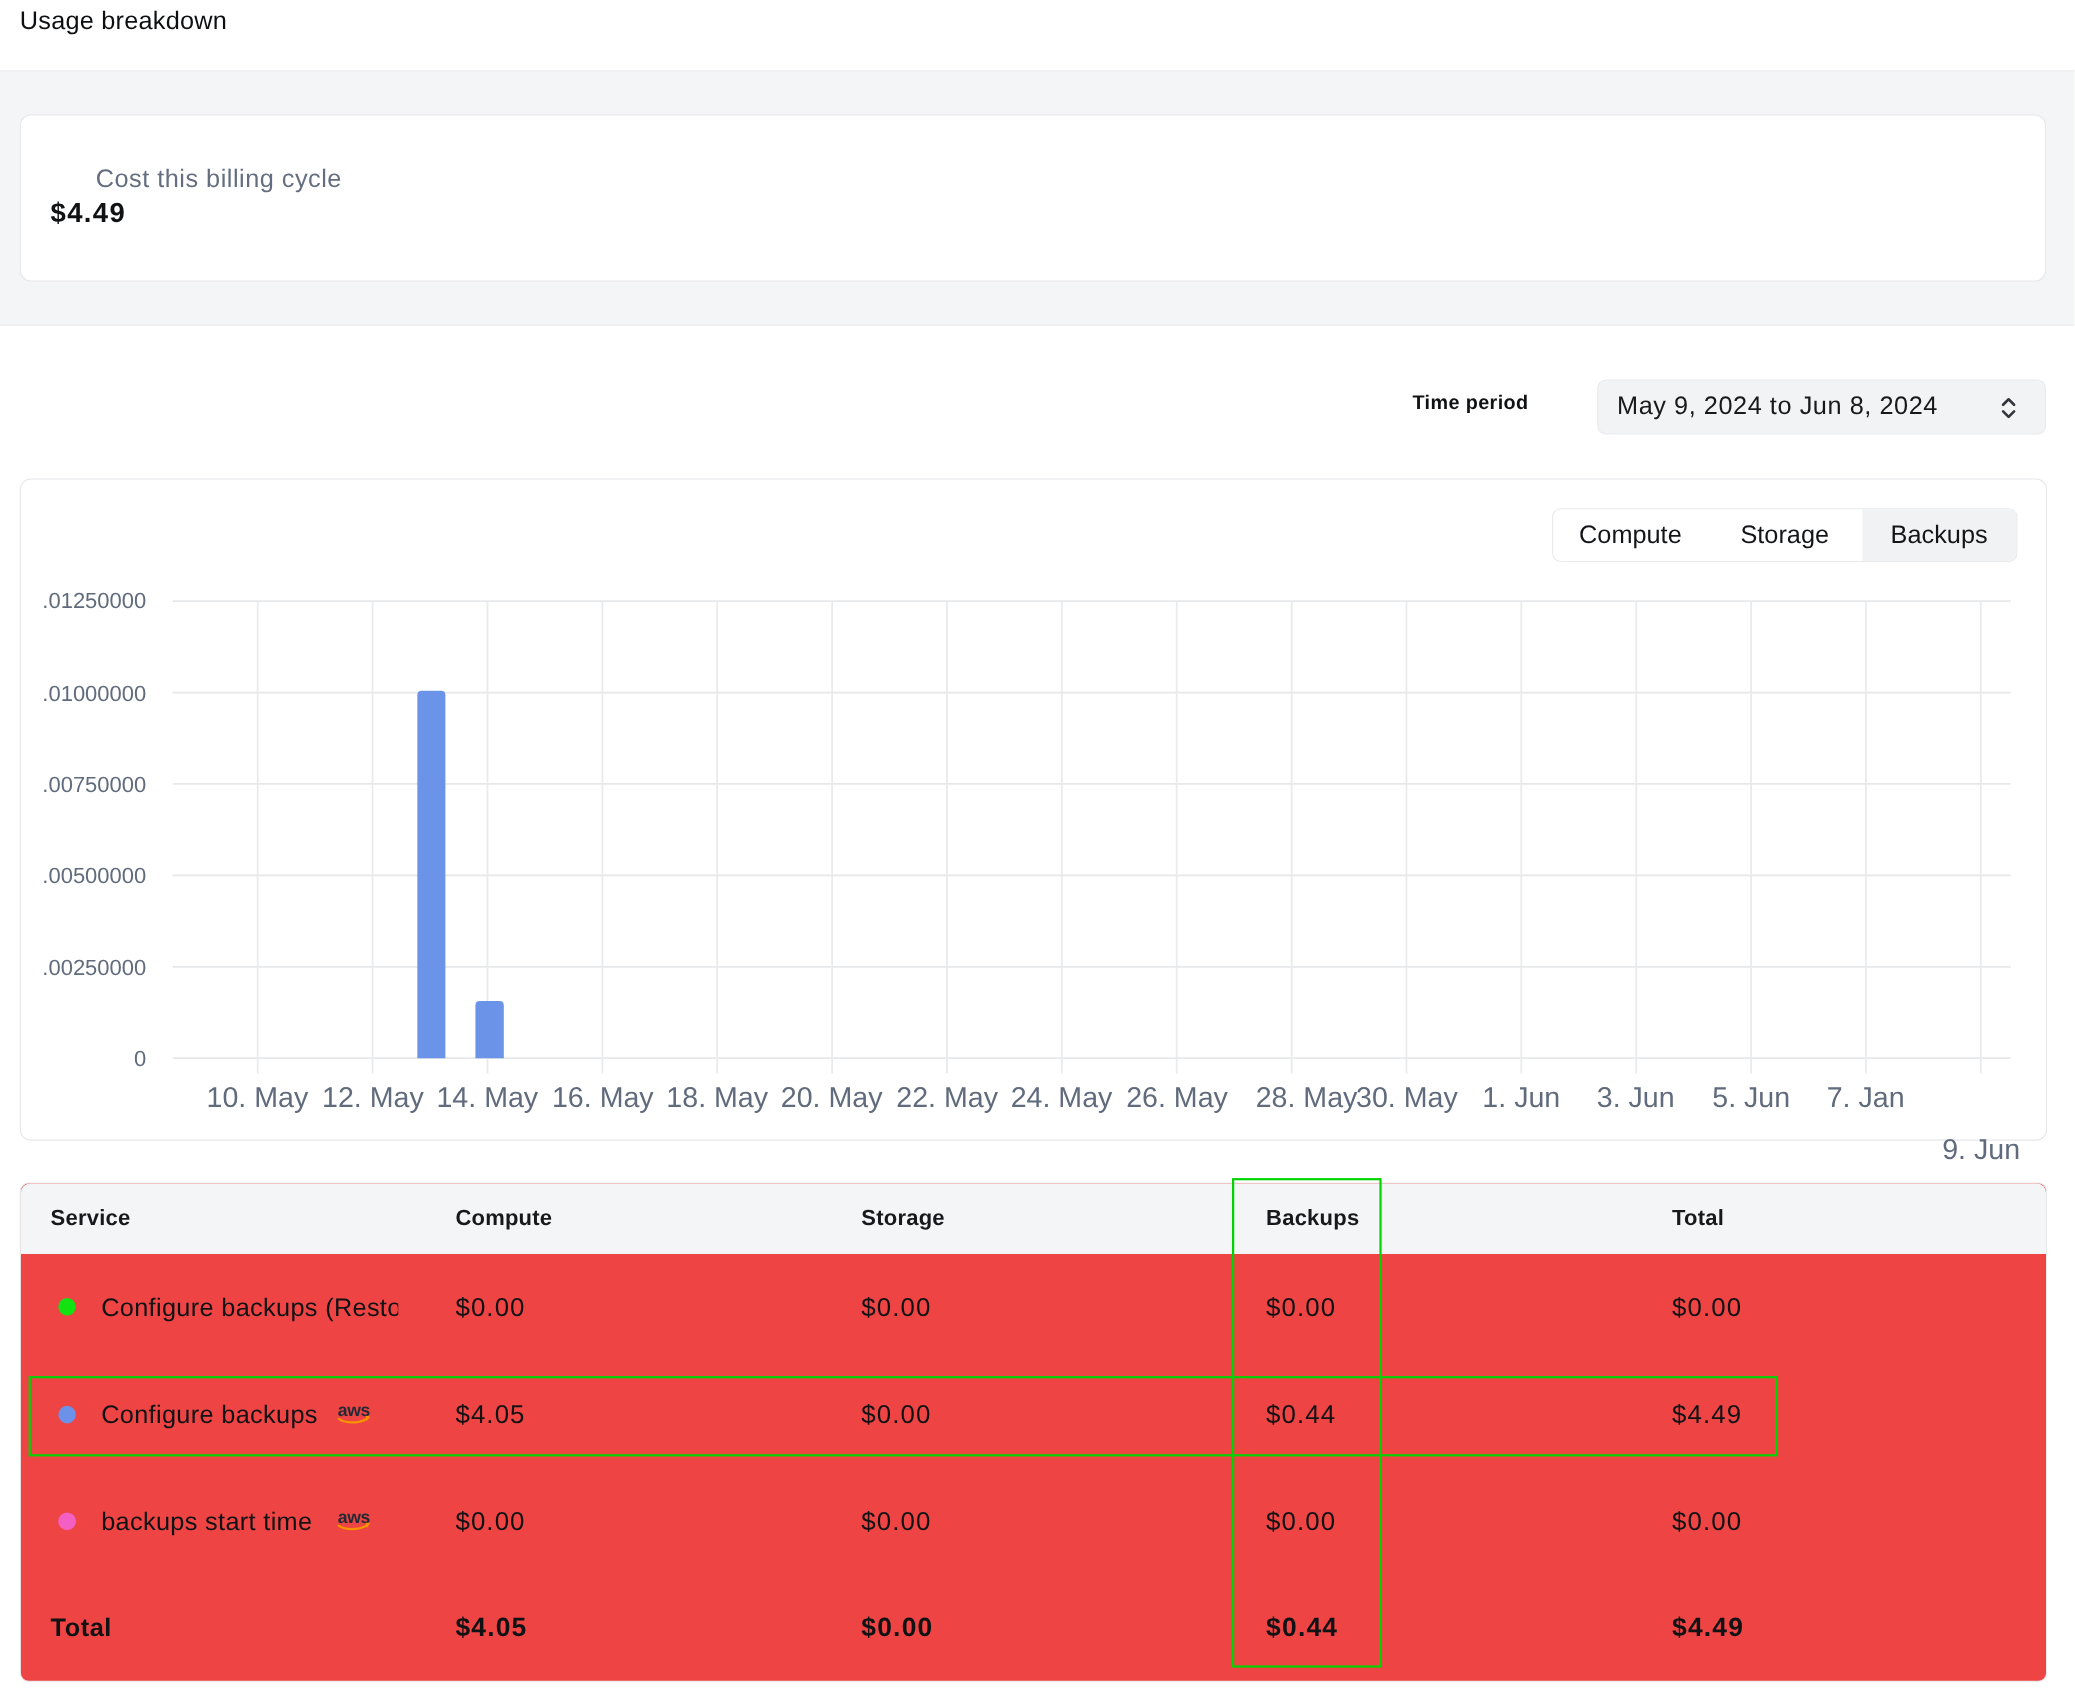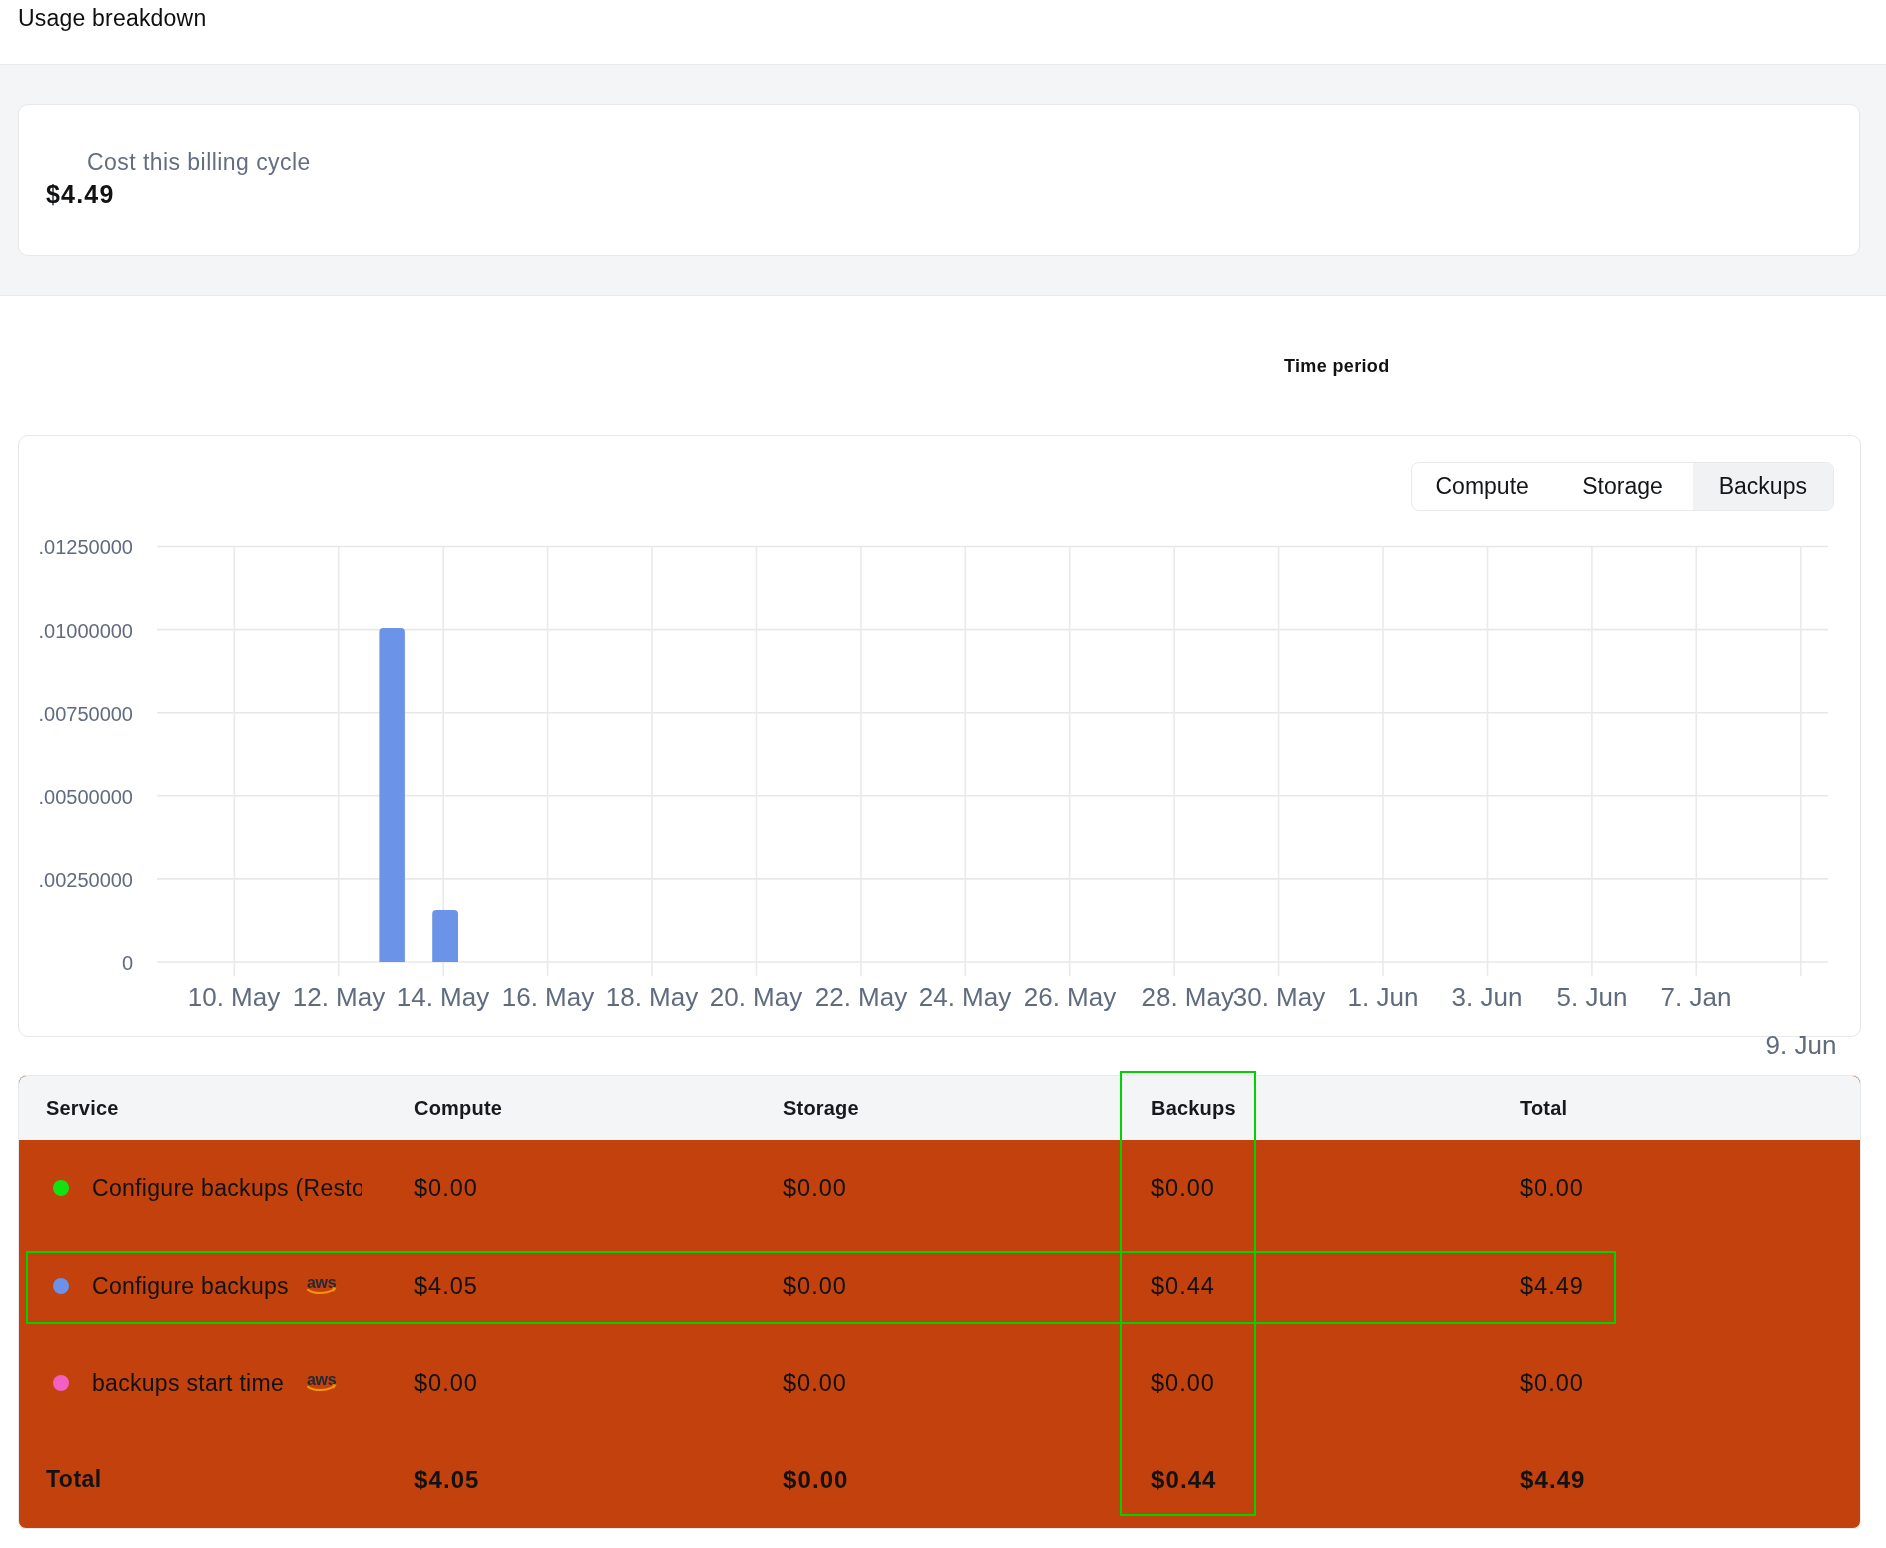--- a/index.html
+++ b/index.html
@@ -12,38 +12,45 @@
 .costval { left:27px; top:75px; font-size:25px; font-weight:700; color:#101214; letter-spacing:1.2px; }
 .tplabel { left:1284px; top:356px; font-size:18px; font-weight:700; color:#101214; letter-spacing:0.35px; }
 .select { left:1452px; top:345px; width:408px; height:50px; background:#f2f3f5; border:1px solid #e8e9ec; border-radius:8px; }
 .seltext { position:absolute; left:17px; top:9px; font-size:23px; color:#17191c; letter-spacing:0.5px; }
 .chart { left:18px; top:435px; width:1843px; height:602px; background:#fff; border:1px solid #e6e7e9; border-radius:10px; }
 .tabs { position:absolute; left:1392px; top:26px; width:423px; height:49px; border:1px solid #e8e9eb; border-radius:8px; display:flex; overflow:hidden; }
 .tab { flex:1; display:flex; align-items:center; justify-content:center; font-size:23px; color:#131518; }
 .tab.active { background:#f1f2f4; }
 .ylab { position:absolute; left:0px; width:114px; text-align:right; font-size:20px; color:#606b7d; }
 .xlab { position:absolute; top:546px; width:120px; text-align:center; font-size:26px; color:#606b7d; }
-.table { left:18px; top:1075px; width:1843px; height:454px; background:#c2410c; border:1px solid #e9eaec; border-radius:8px; }
+.table { left:18px; top:1075px; width:1843px; height:454px; background:#ef4444; border:1px solid #e9eaec; border-radius:8px; }
 .thead { position:absolute; left:0; top:0; width:100%; height:64px; background:#f4f5f7; border-radius:8px 8px 0 0; }
 .th { position:absolute; top:21px; font-size:20px; font-weight:700; color:#17191c; letter-spacing:0.2px; }
 .td { position:absolute; font-size:23px; color:#101214; letter-spacing:0.3px; }
 .dot { position:absolute; width:16px; height:16px; border-radius:50%; }
 .svcwrap { position:absolute; left:73px; width:270px; overflow:hidden; white-space:nowrap; }
 .awslogo { position:absolute; }
 .grect { position:absolute; border:2.4px solid #00d400; }
 </style></head>
 <body>
 <div id="page">
   <div class="abs h1">Usage breakdown</div>
   <div class="abs band"></div>
   <div class="abs card">
     <div class="abs costlab">Cost this billing cycle</div>
     <div class="abs costval">$4.49</div>
   </div>
   <div class="abs tplabel">Time period</div>
+  <div class="abs select">
+      <span class="seltext">May 9, 2024 to Jun 8, 2024</span>
+      <svg width="18" height="24" viewBox="0 0 18 24" style="position:absolute;right:24px;top:13px;">
+<path d="M4 9 L9 4 L14 9" fill="none" stroke="#33373c" stroke-width="2.4" stroke-linejoin="round" stroke-linecap="round"></path>
+<path d="M4 15 L9 20 L14 15" fill="none" stroke="#33373c" stroke-width="2.4" stroke-linejoin="round" stroke-linecap="round"></path>
+</svg>
+    </div>
 
   <div class="abs chart">
     <svg width="1843" height="602" viewBox="0 0 1843 602" style="position:absolute;left:0;top:0">
 <line x1="138" y1="110.5" x2="1809" y2="110.5" stroke="#e7e8ea" stroke-width="1.6"></line>
 <line x1="138" y1="193.6" x2="1809" y2="193.6" stroke="#e7e8ea" stroke-width="1.6"></line>
 <line x1="138" y1="276.7" x2="1809" y2="276.7" stroke="#e7e8ea" stroke-width="1.6"></line>
 <line x1="138" y1="359.8" x2="1809" y2="359.8" stroke="#e7e8ea" stroke-width="1.6"></line>
 <line x1="138" y1="442.9" x2="1809" y2="442.9" stroke="#e7e8ea" stroke-width="1.6"></line>
 <line x1="138" y1="526.0" x2="1809" y2="526.0" stroke="#e7e8ea" stroke-width="1.6"></line>
 <line x1="215.3" y1="110.5" x2="215.3" y2="540" stroke="#e9eaeb" stroke-width="1.6"></line>

